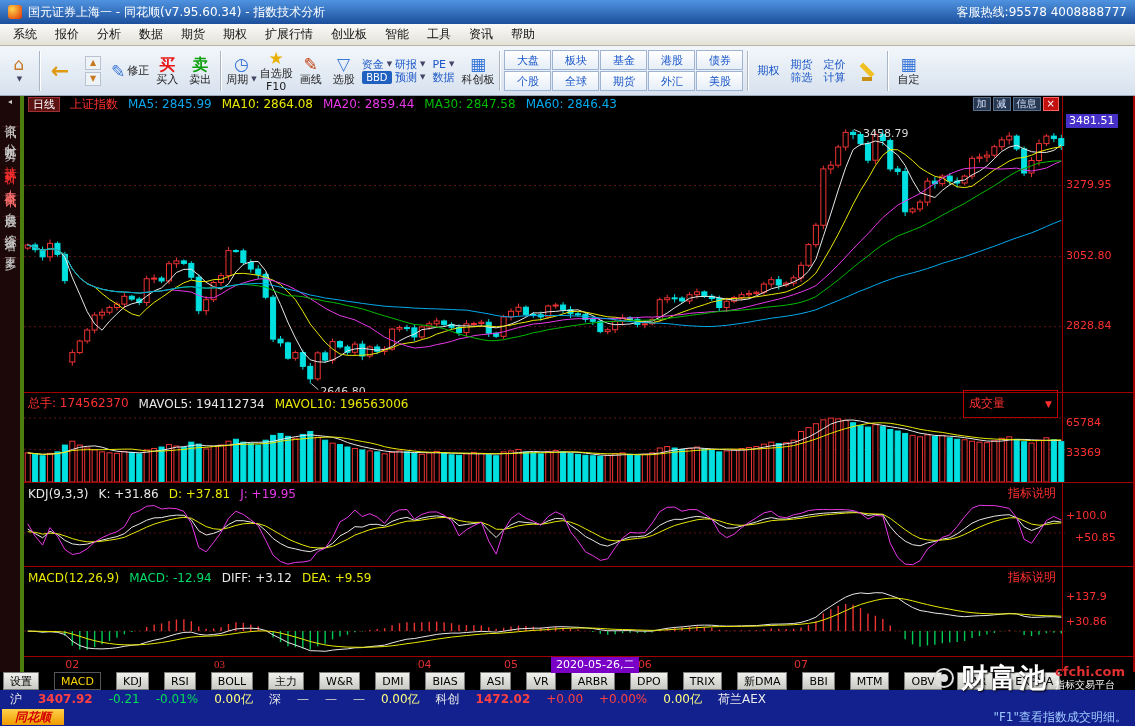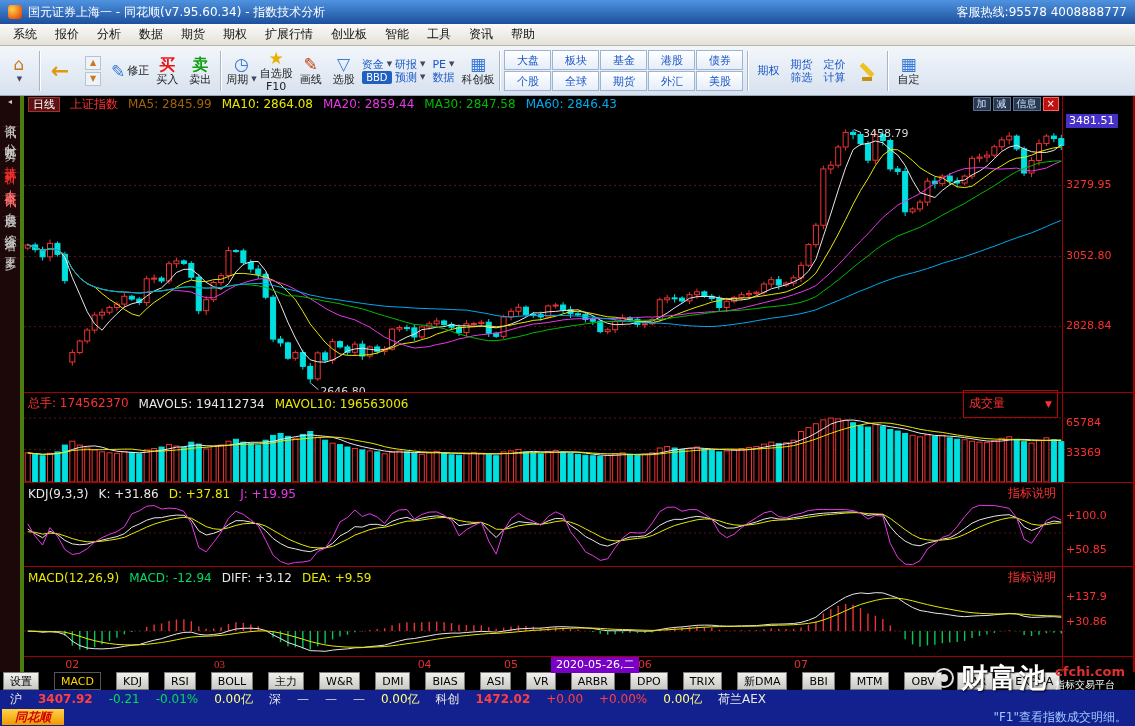--- a/index.html
+++ b/index.html
@@ -50,21 +50,21 @@
   #main-panel{height:280px}
   #vol-panel{height:68px}
   #kdj-panel{height:62px}
   #macd-panel{height:68px}
   .dates{height:16px;border-top:1px solid #a00000;position:relative}
   .date-tick{position:absolute;top:1px;color:#e03030;font-size:11px}
   .date-highlight{position:absolute;top:0;height:16px;line-height:16px;background:#7a00c8;color:#fff;font-size:11px;padding:0 5px}
 
   .period-tab{background:#5a1212;border:1px solid #a03030;color:#fff;padding:0 4px;font-size:11px;line-height:13px}
   .symbol{color:#ff3030}
-  .ma5{color:#a16207}.ma10{color:#e8e800}.ma20{color:#e838e8}.ma30{color:#00bb00}.ma60{color:#00aaee}
+  .ma5{color:#0ea5e9}.ma10{color:#e8e800}.ma20{color:#e838e8}.ma30{color:#00bb00}.ma60{color:#00aaee}
   .t-red{color:#ff3030}.t-white{color:#e8e8e8}.t-yellow{color:#e8e800}.t-magenta{color:#e838e8}.t-green{color:#00dd66}
   .hdr-right{margin-left:auto;display:flex;gap:2px;padding-right:3px;align-items:center}
   .corner-btn{background:#283850;border:1px solid #55708c;color:#cfe0ff;font-size:10px;line-height:12px;padding:0 3px;cursor:default}
   .corner-close{background:#c01010;border:1px solid #ff6060;color:#fff;font-size:10px;line-height:12px;padding:0 3px;cursor:default}
   .vol-select{margin-left:auto;margin-right:4px;border:1px solid #c00000;color:#ff3030;font-size:12px;display:flex;align-items:center;gap:40px;padding:0 5px;height:28px}
   .vol-select .caret{font-size:9px;color:#ff3030}
   .ind-hint{margin-left:auto;margin-right:6px;color:#ff3030;font-size:12px}
 
   .axis-col{flex:1;background:#000;border-right:2px solid #a00000;display:flex;flex-direction:column;font-size:11px;color:#ff3030}
   .ax{position:relative}
@@ -936,21 +936,21 @@
             <span style="top: 207px;">2828.84</span>
           </div>
         <div class="ax ax-volhdr"></div>
         <div class="ax ax-vol" id="ax-vol">
             <span style="top: 2px;">65784</span>
             <span style="top: 32px;">33369</span>
           </div>
         <div class="ax ax-kdjhdr"></div>
         <div class="ax ax-kdj" id="ax-kdj">
             <span style="top: 5px;">+100.0</span>
-            <span style="top: 39px;">+50.85</span>
+            <span style="top: 27px; margin-left: 9px;">+50.85</span>
           </div>
         <div class="ax ax-macdhdr"></div>
         <div class="ax ax-macd" id="ax-macd">
             <span style="top: 2px;">+137.9</span>
             <span style="top: 27px;">+30.86</span>
           </div>
         <div class="ax ax-dates"></div>
       </div>
     </div>
 

